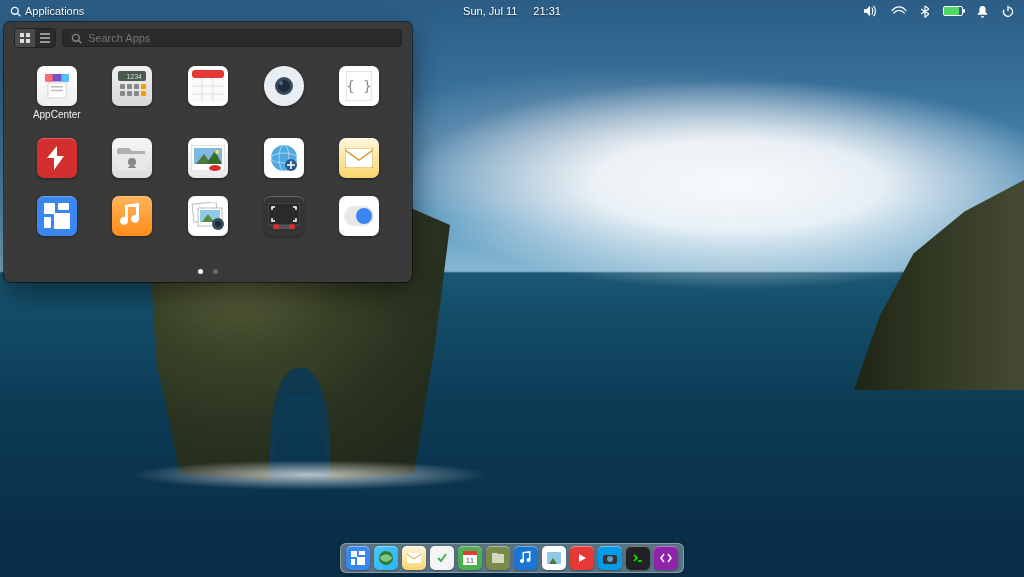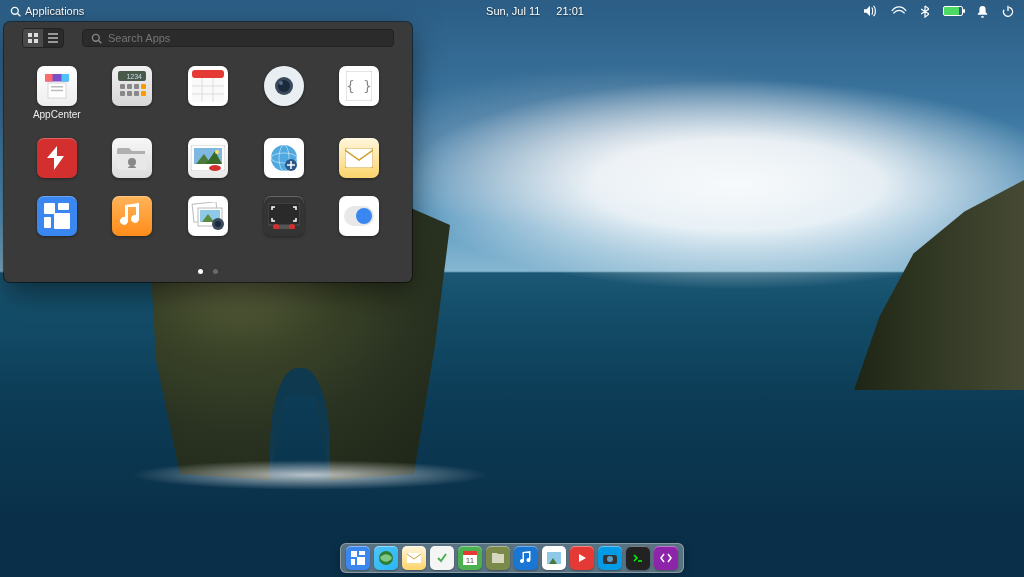--- a/index.html
+++ b/index.html
@@ -32,37 +32,37 @@
 .foam { position:absolute; left:130px; top:460px; width:360px; height:30px; background:radial-gradient(ellipse at center, rgba(255,255,255,.7) 0%, rgba(255,255,255,0) 70%); }
 
 
 .top-panel{
   position:absolute; top:0; left:0; right:0; height:22px;
   display:flex; align-items:center; color:#fff; font-size:11px;
   text-shadow:0 1px 2px rgba(0,0,0,.6);
   padding:8px 10px;
 }
 .top-panel .apps{ display:flex; align-items:center; gap:4px; cursor:pointer;}
-.top-panel .clock{ position:absolute; left:50%; transform:translateX(-50%); display:flex; gap:16px;margin-left:23px;}
+.top-panel .clock{ position:absolute; left:50%; transform:translateX(-50%); display:flex; gap:16px;}
 .top-panel .tray{ margin-left:auto; display:flex; align-items:center; gap:14px;}
 .tray svg, .apps svg { display:block; }
 .battery{width:20px;height:10px;border:1px solid #fff;border-radius:2px;position:relative;background:linear-gradient(to right,#4cd964 0% 85%, transparent 85%);}
 .battery::after{content:"";position:absolute;right:-3px;top:2px;width:2px;height:4px;background:#fff;border-radius:1px;}
 
 
 .launcher{
   position:absolute; left:4px; top:22px; width:408px; height:260px;
   background:#3a3a3a; border-radius:6px; box-shadow:0 10px 30px rgba(0,0,0,.5), 0 0 0 1px rgba(0,0,0,.5);
   color:#ddd; font-size:11px;
 }
 .launcher::before{
   content:""; position:absolute; top:-6px; left:26px;
   border:6px solid transparent; border-bottom-color:#3a3a3a;
 }
-.launcher-header{display:flex; align-items:center; gap:18px; padding:6px 18px;}
+.launcher-header{display:flex; align-items:center; gap:6px; padding:6px 10px;}
 .view-toggle{display:flex; background:#2b2b2b; border:1px solid #222; border-radius:4px; overflow:hidden;}
 .view-toggle button{width:20px;height:18px;background:transparent;border:none;display:flex;align-items:center;justify-content:center;cursor:pointer;}
 .view-toggle button.active{background:#4a4a4a;}
 .search-wrap{flex:1; display:flex; align-items:center; gap:6px; background:#2b2b2b; border:1px solid #222; border-radius:4px; padding:2px 8px;}
 .search-wrap input{flex:1; background:transparent; border:none; outline:none; color:#ddd; font-size:11px;}
 .launcher-grid{display:grid; grid-template-columns:repeat(5,1fr); gap:18px 10px; padding:12px 20px 4px;}
 .app{display:flex; flex-direction:column; align-items:center; gap:3px; cursor:pointer;}
 .app-label{font-size:10px; color:#eee; max-width:62px; white-space:nowrap; overflow:hidden; text-overflow:ellipsis; text-align:center;}
 .app-icon{width:40px; height:40px; border-radius:7px; display:flex; align-items:center; justify-content:center; box-shadow:inset 0 1px 0 rgba(255,255,255,.25), 0 1px 3px rgba(0,0,0,.4);}
 .pager{position:absolute; bottom:8px; left:50%; transform:translateX(-50%); display:flex; gap:10px;}
@@ -110,21 +110,21 @@
 <div class="top-panel">
   <div class="apps">
     <svg width="11" height="11" viewBox="0 0 16 16" fill="none" stroke="#fff" stroke-width="2">
         <circle cx="7" cy="7" r="5"></circle>
         <line x1="11" y1="11" x2="15" y2="15"></line>
       </svg>
     <span>Applications</span>
   </div>
   <div class="clock">
     <span>Sun, Jul 11</span>
-    <span>21:01</span>
+    <span>21:31</span>
   </div>
   <div class="tray">
     <svg width="14" height="12" viewBox="0 0 16 14" fill="#fff">
         <path d="M1 5h3l4-4v12l-4-4H1z"></path>
         <path d="M10 3c1.5 1 1.5 7 0 8M12 1c3 2 3 10 0 12" fill="none" stroke="#fff" stroke-width="1.3"></path>
       </svg>
     <svg width="16" height="10" viewBox="0 0 20 12" fill="none" stroke="#fff" stroke-width="1.5">
         <path d="M3 9c4-5 10-5 14 0M1 6C6-1 14-1 19 6"></path>
       </svg>
     <svg width="8" height="13" viewBox="0 0 10 16" fill="none" stroke="#fff" stroke-width="1.5">

